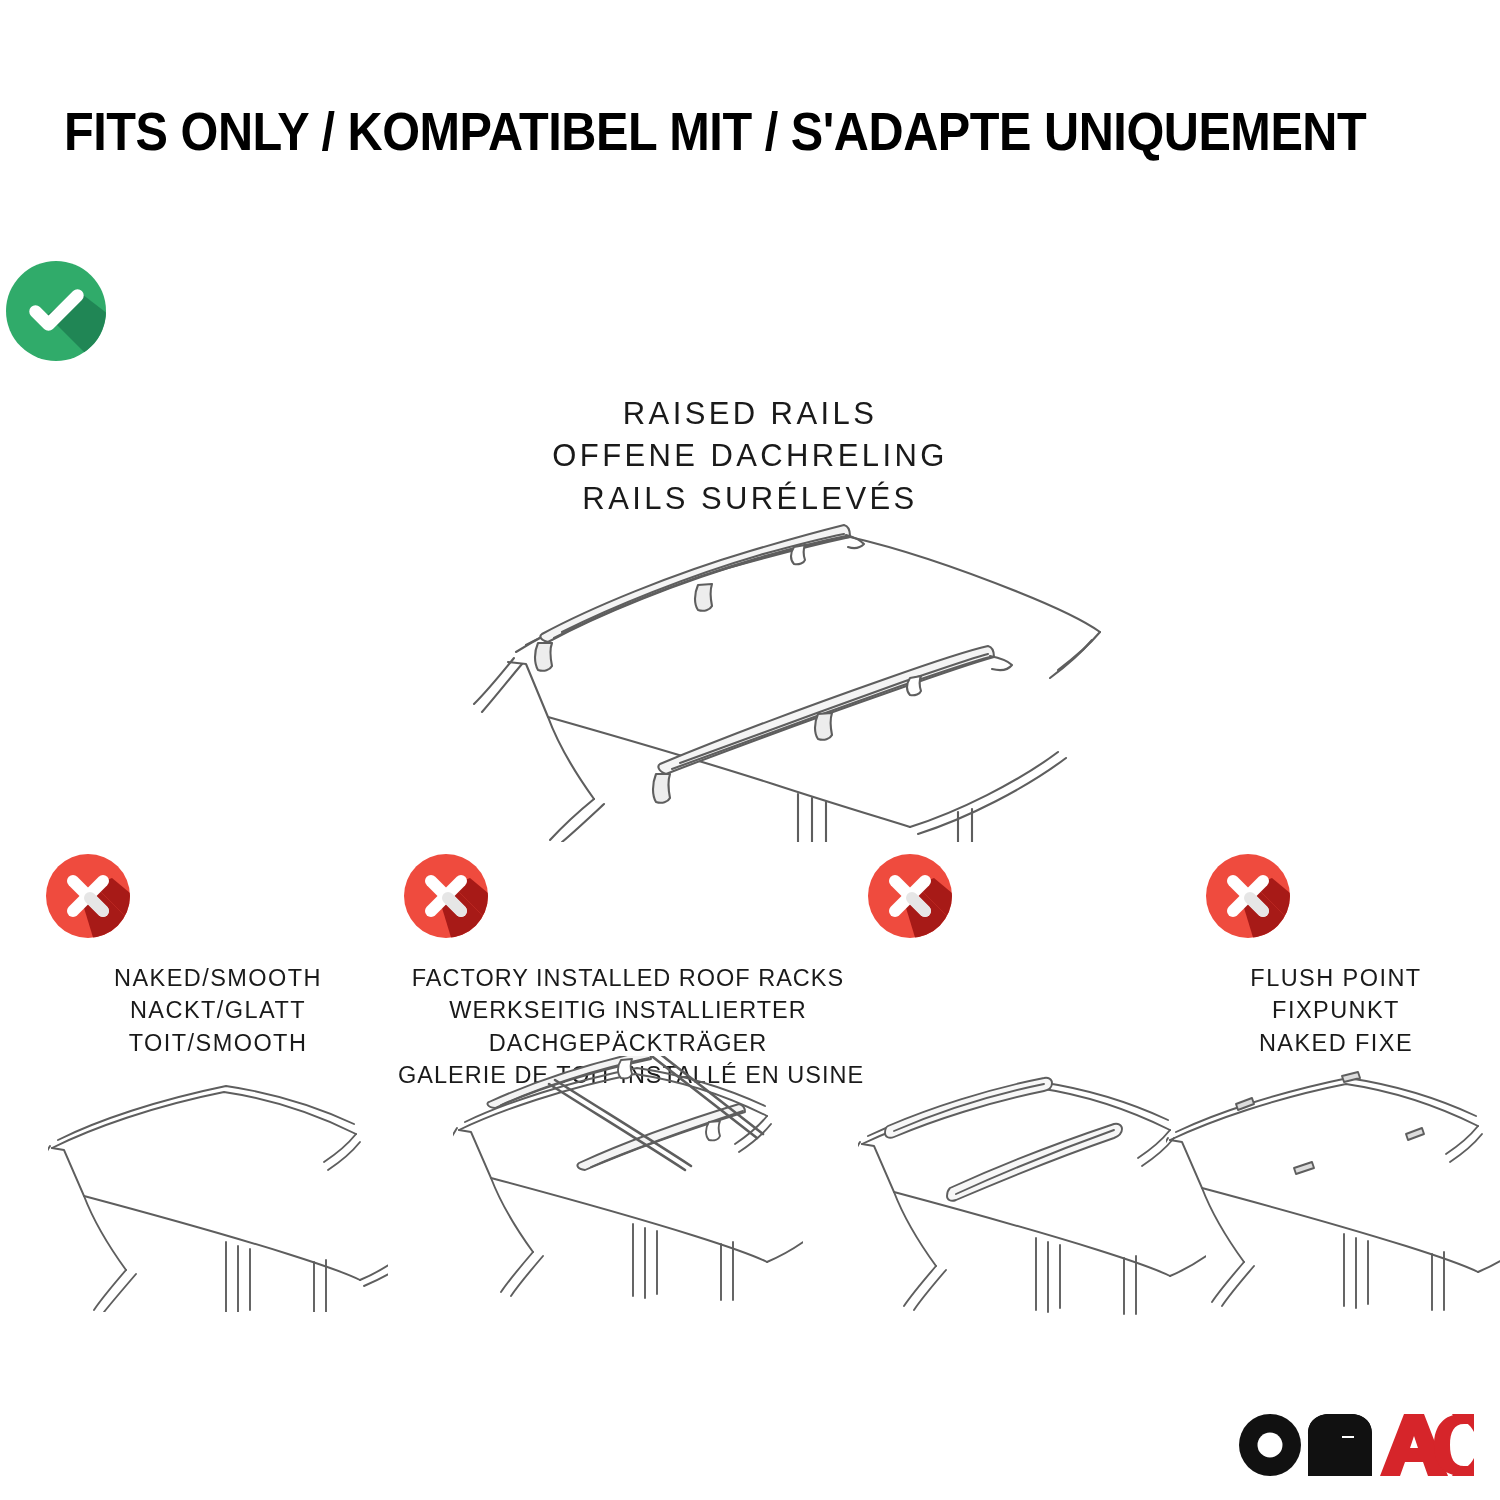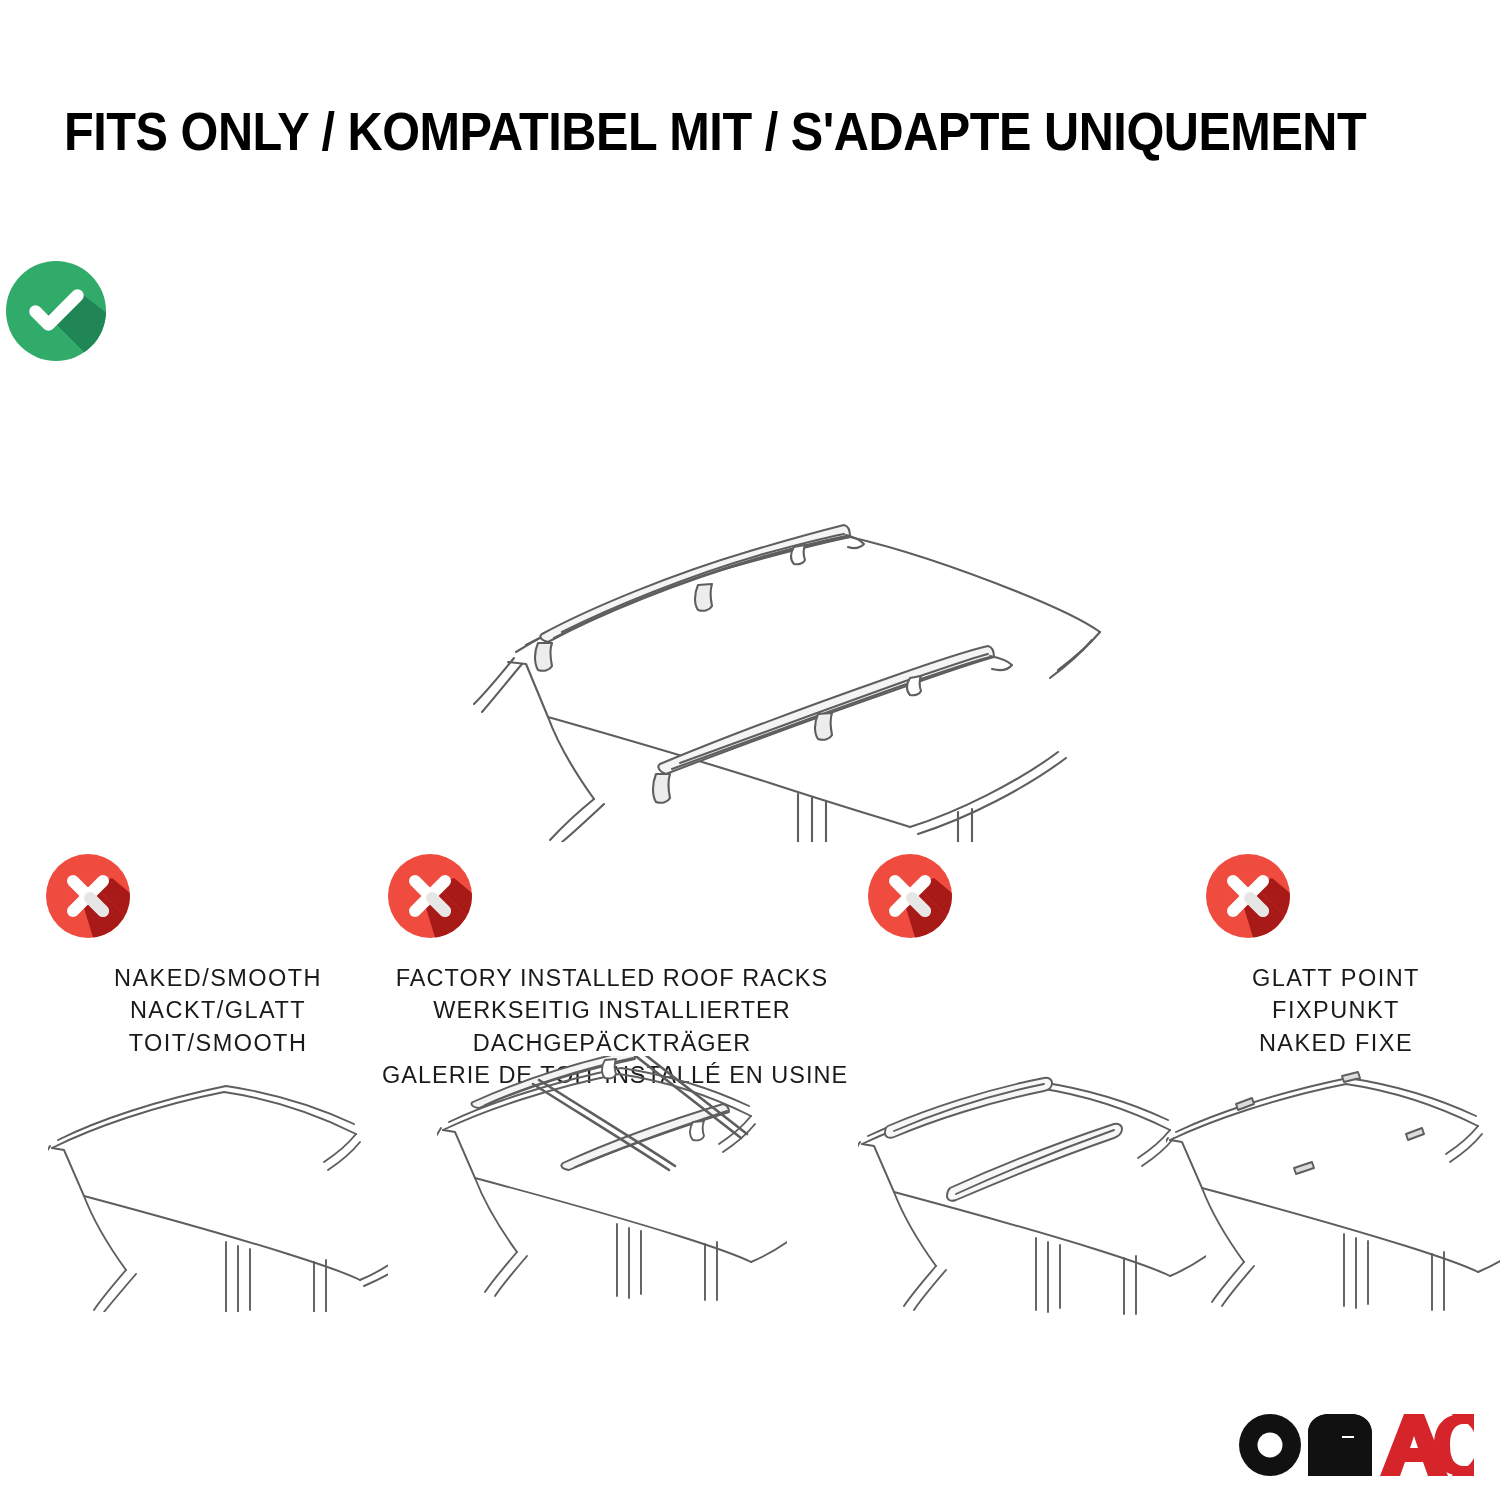--- a/index.html
+++ b/index.html
@@ -75,21 +75,21 @@
     top: 848px;
     width: 1254px;
     height: 520px;
   }
   .neg-col {
     position: absolute;
     top: 0;
     text-align: center;
   }
   .neg-col.c0 { left: 40px;   width: 356px; }
-  .neg-col.c1 { left: 382px;  width: 460px; }
+  .neg-col.c1 { left: 398px;  width: 460px; }
   .neg-col.c2 { left: 862px;  width: 340px; }
   .neg-col.c3 { left: 1200px; width: 272px; }
 
   .neg-icon-row { height: 108px; }
 
   .neg-labels {
     font-size: 23.5px;
     letter-spacing: 1.45px;
     line-height: 1.38;
     color: #1a1a1a;
@@ -137,20 +137,25 @@
           </clipPath>
       </defs>
       <circle cx="56" cy="56" r="50" fill="#30AB6A"></circle>
       <g clip-path="url(#clipGreen)">
         <path d="M47 60 L57 70 L112 125 L112 62 L78 36 Z" fill="#1F8254" opacity="0.92"></path>
       </g>
       <path d="M35.5 56.5 L48.5 69.5 L77.5 40.5" fill="none" stroke="#FFFFFF" stroke-width="12.5" stroke-linecap="round" stroke-linejoin="round"></path>
     </svg>
   </span>
 
+  <div class="positive-labels">
+    <div>RAISED RAILS</div>
+    <div>OFFENE DACHRELING</div>
+    <div>RAILS SURÉLEVÉS</div>
+  </div>
 </div>
 
 <div class="hero-illustration">
   <svg width="710" height="330" viewBox="0 0 710 330" aria-hidden="true">
     <g fill="none" stroke="#5E5E5E" stroke-width="2.1" stroke-linecap="round" stroke-linejoin="round">
 
       <path d="M128 133 C170 110 250 78 330 56 C380 42 420 32 452 25"></path>
       <path d="M452 25 C500 36 560 56 620 80 C660 96 688 110 702 120"></path>
 
       <path d="M118 140 C150 120 215 86 300 60 C360 42 420 28 452 25"></path>
@@ -405,21 +410,21 @@
             <line x1="33" y1="33" x2="63" y2="63"></line>
             <line x1="63" y1="33" x2="33" y2="63"></line>
           </g>
           <g stroke="#E2E2E2" stroke-width="12" stroke-linecap="round" opacity="0.85">
             <line x1="50" y1="50" x2="63" y2="63"></line>
           </g>
         </svg>
       </span>
     </div>
     <div class="neg-labels">
-      <div>GLATT POINT</div>
+      <div>FLUSH POINT</div>
       <div>FIXPUNKT</div>
       <div>NAKED FIXE</div>
     </div>
     <div class="neg-illustration">
       <svg width="340" height="250" viewBox="0 0 340 250" aria-hidden="true">
         <g fill="none" stroke="#5E5E5E" stroke-width="1.9" stroke-linecap="round" stroke-linejoin="round">
           <path d="M10 70 C52 50 114 30 182 16 C236 24 280 40 310 54"></path>
           <path d="M4 78 C46 58 110 36 180 22 C234 30 280 48 312 64"></path>
           <path d="M4 78 L16 80 L36 126 C46 152 62 178 78 200"></path>
           <path d="M36 126 C96 142 176 164 240 184 C278 196 300 204 312 210"></path>

